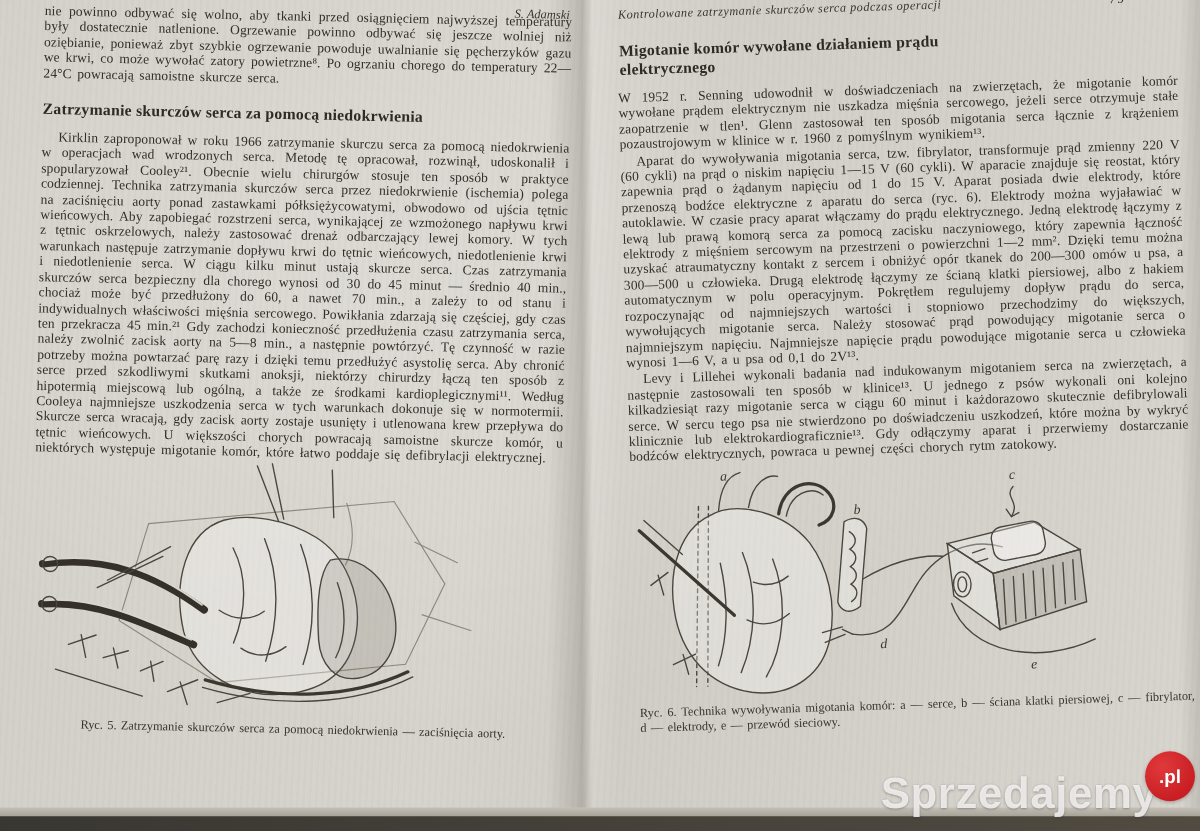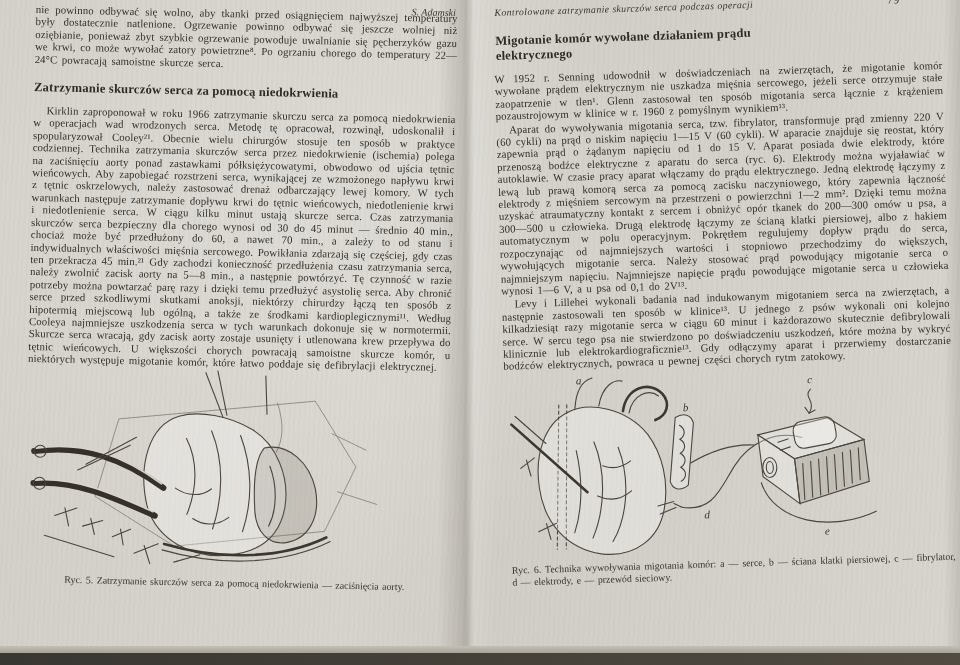--- a/index.html
+++ b/index.html
@@ -175,13 +175,17 @@
     </figure>
 
     <figcaption class="fig-caption cap-right">Ryc. 6. Technika wywoływania migotania komór: a — serce, b — ściana klatki piersiowej, c — fibrylator, d — elektrody, e — przewód sieciowy.</figcaption>
   </section>
 
   <div class="gutter"></div>
   <div class="right-edge"></div>
   <div class="deck-edge"></div>
   <div class="table-strip"></div>
 
+  <div class="watermark">
+    <span class="wm-word">Sprzedajemy</span>
+    <span class="wm-badge">.pl</span>
+  </div>
 </div>
 
 </body></html>

